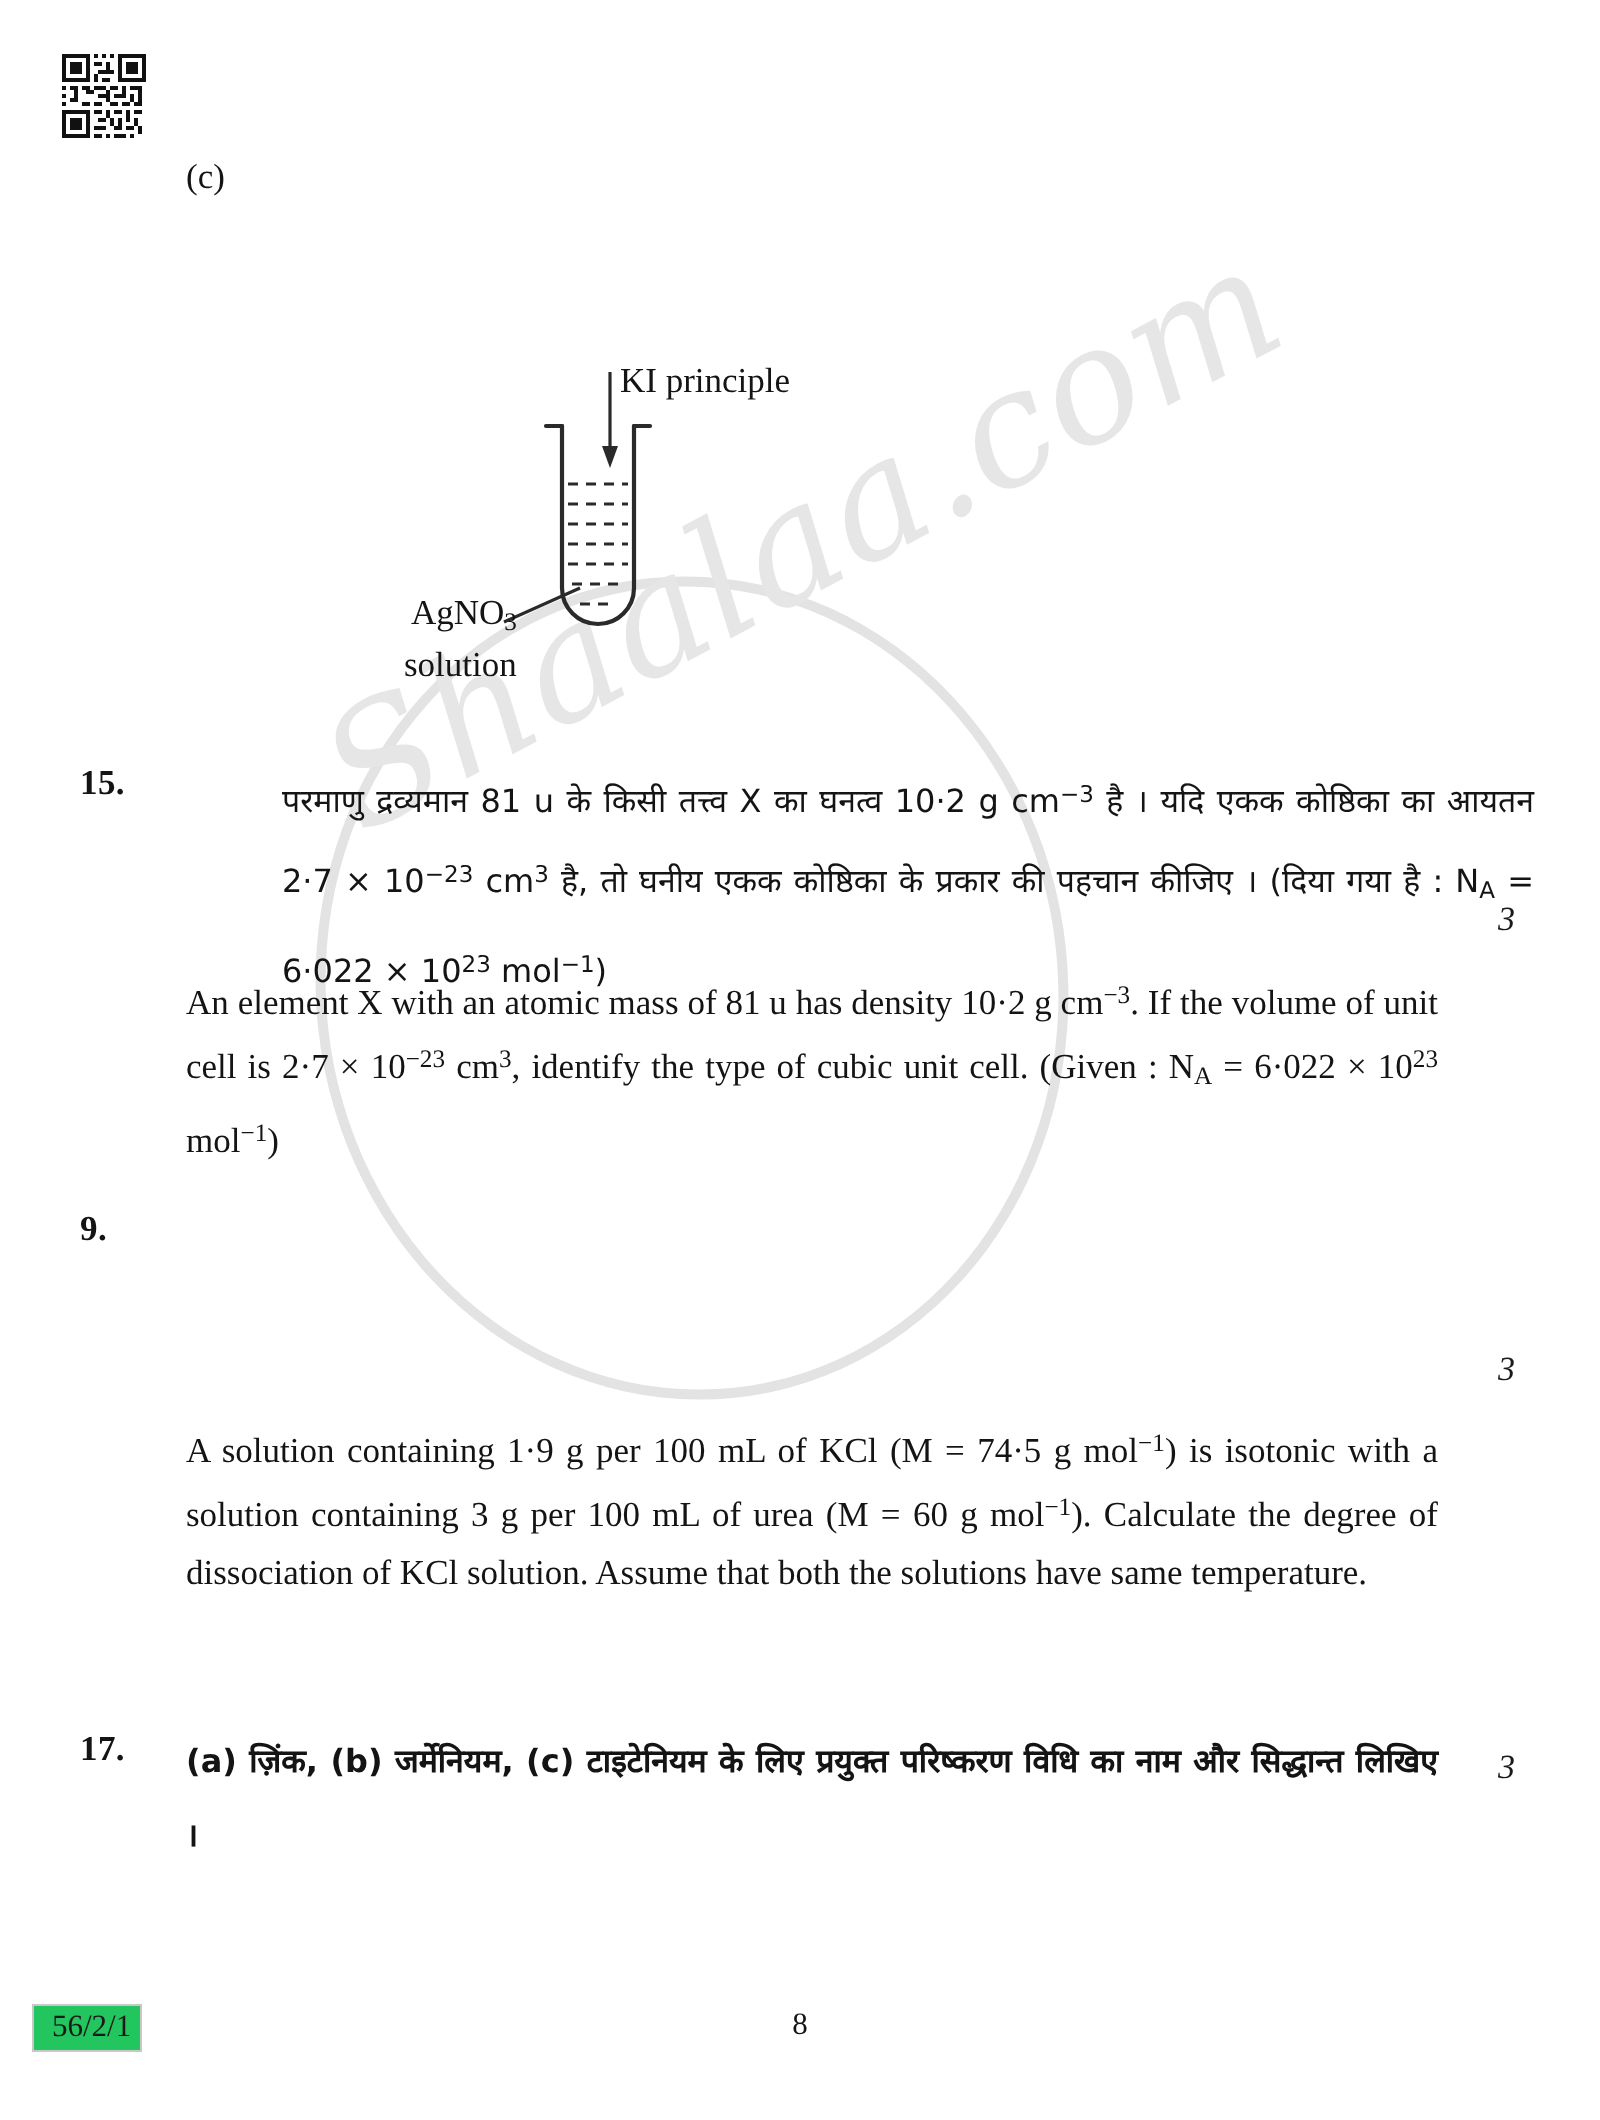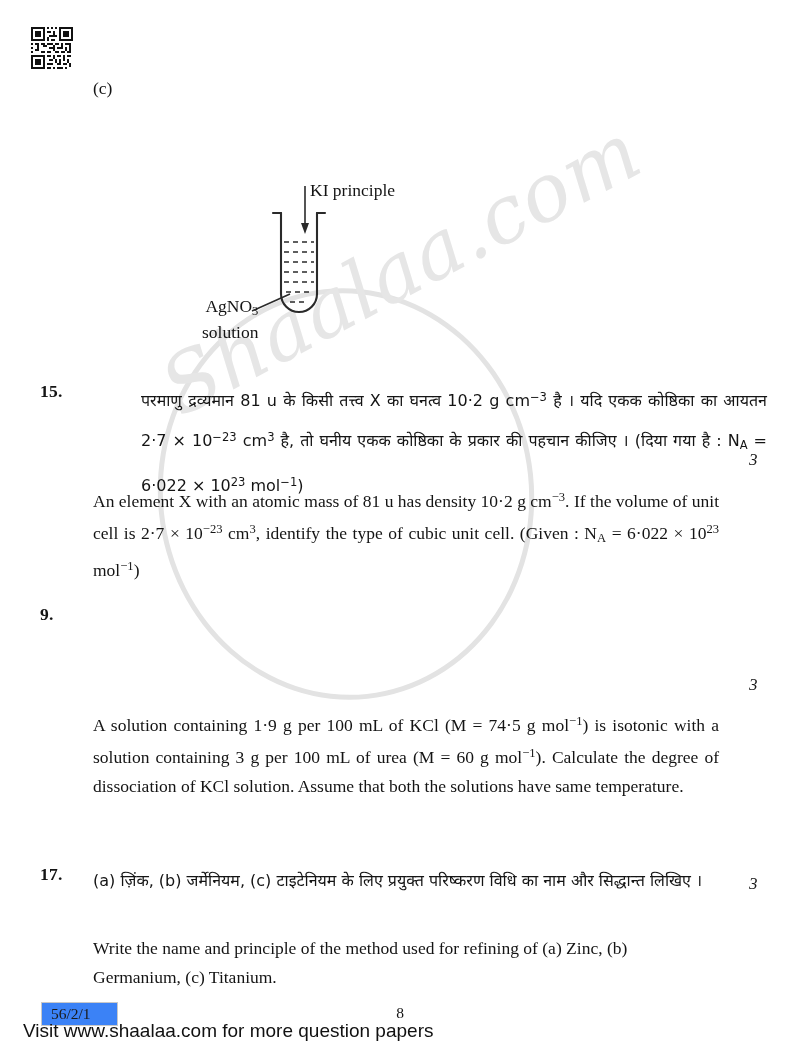--- a/index.html
+++ b/index.html
@@ -117,27 +117,27 @@
     font-size: 17.5px;
     line-height: 21px;
     white-space: nowrap;
   }
   #ki-label  { left: 130px; top: 4px; }
   #agno3-label { left: 22px; top: 120px; text-align: right; }
 
   
   .footer-code {
     position: absolute;
-    left: 41px;
+    left: 16px;
     top: 1002px;
-    padding: 2px 26px 3px 9px;
+    padding: 2px 4px 3px 9px;
     border: 1px solid #c8c8c8;
     font-size: 15.5px;
     color: #1a1a1a;
-    background: #3b82f6;
+    background: #22c55e;
     line-height: 17px;
   }
   .footer-page {
     position: absolute;
     left: 0;
     top: 1004px;
     width: 800px;
     text-align: center;
     font-size: 15.5px;
   }
@@ -298,25 +298,23 @@
 
 
     <div class="marks" style="left:749px; top:675px;">3</div>
 
     <div class="para" style="left:93px; top:707px; width:626px;">
       <span>A solution containing 1·9 g per 100 mL of KCl (M = 74·5 g mol<sup>−1</sup>) is isotonic with a solution containing 3 g per 100 mL of urea (M = 60 g mol<sup>−1</sup>). Calculate the degree of dissociation of KCl solution. Assume that both the solutions have same temperature.</span>
     </div>
 
     <div class="qnum" style="left:40px; top:864px;">17.</div>
 
-    <div class="para hi" style="left:93px; top:862px; width:626px; line-height:37px; text-align:justify;">(a) ज़िंक, (b) जर्मेनियम, (c) टाइटेनियम के लिए प्रयुक्त परिष्करण विधि का नाम और सिद्धान्त लिखिए ।</div>
+    <div class="para hi" style="left:93px; top:862px; width:626px; line-height:37px; text-align:justify;font-weight:bold;">(a) ज़िंक, (b) जर्मेनियम, (c) टाइटेनियम के लिए प्रयुक्त परिष्करण विधि का नाम और सिद्धान्त लिखिए ।</div>
 
     <div class="marks" style="left:749px; top:874px;">3</div>
 
-    <div class="para nojust" style="left:93px; top:934px; width:626px;">Write the name and principle of the method used for refining of (a) Zinc, (b) Germanium, (c) Titanium.</div>
 
     <div class="footer-code">56/2/1</div>
     <div class="footer-page">8</div>
   </div>
 
-  <div class="site-overlay">Visit www.shaalaa.com for more question papers</div>
 
 </div>
 
 </body></html>

